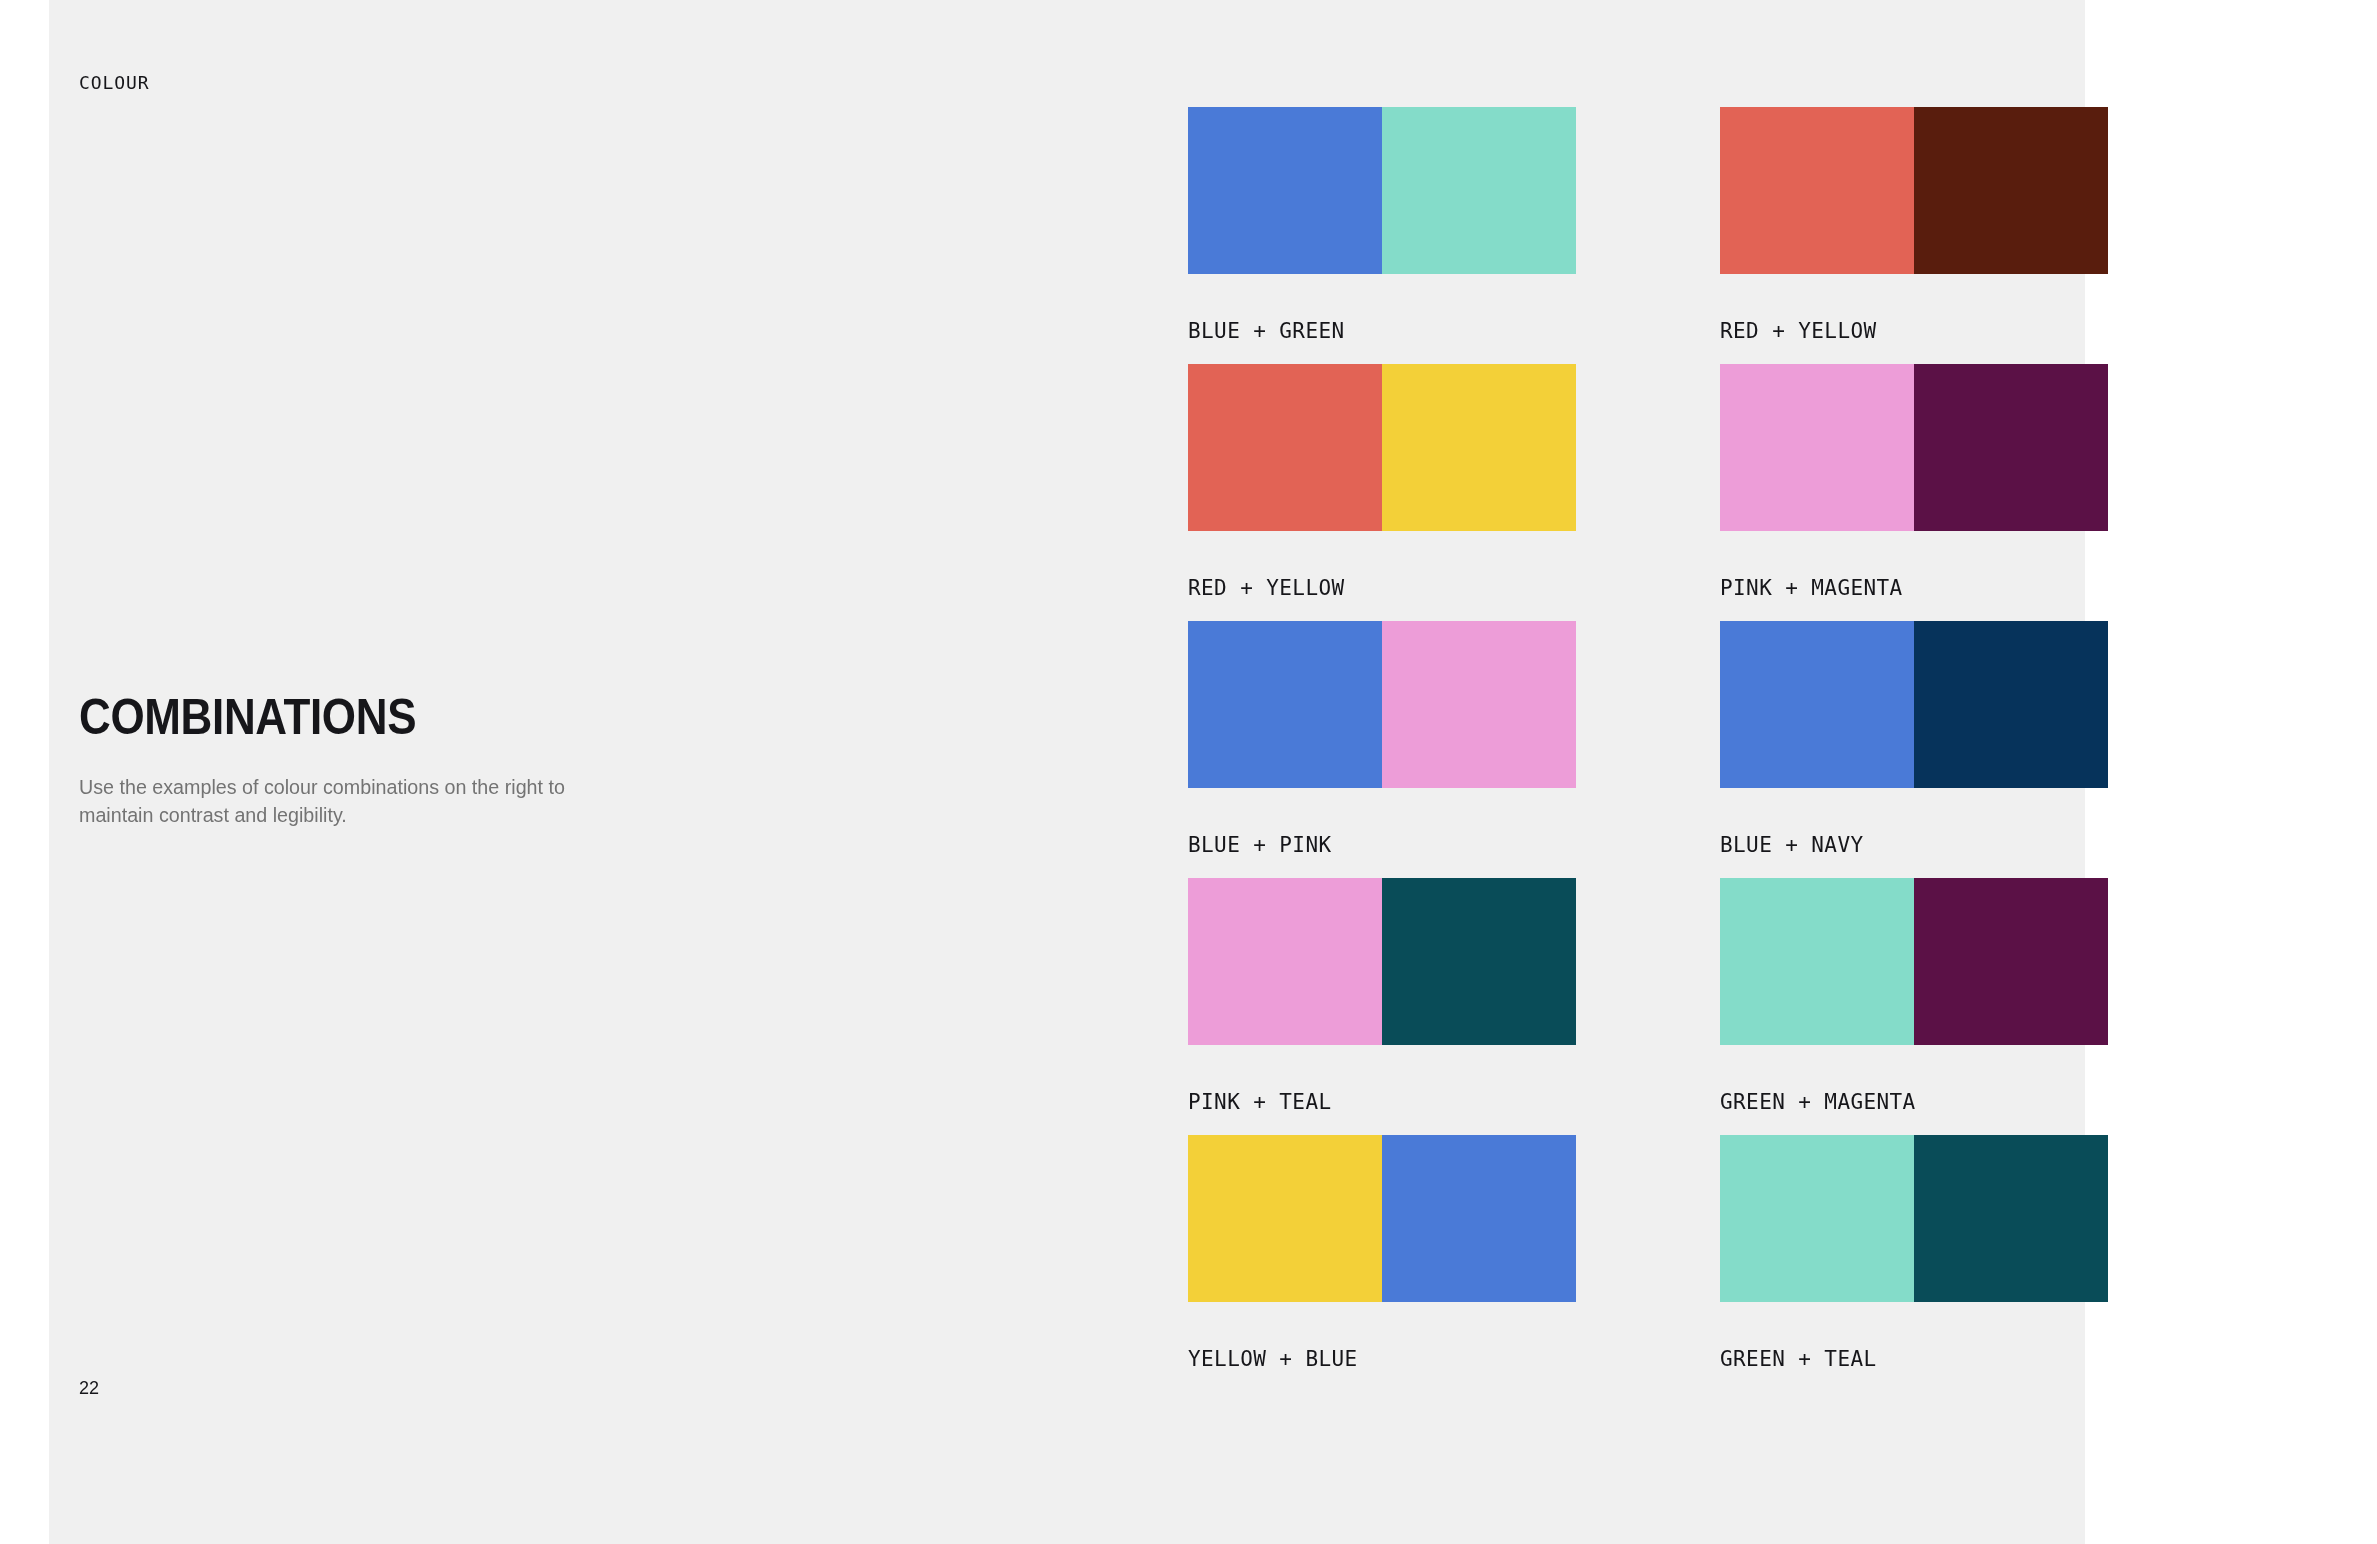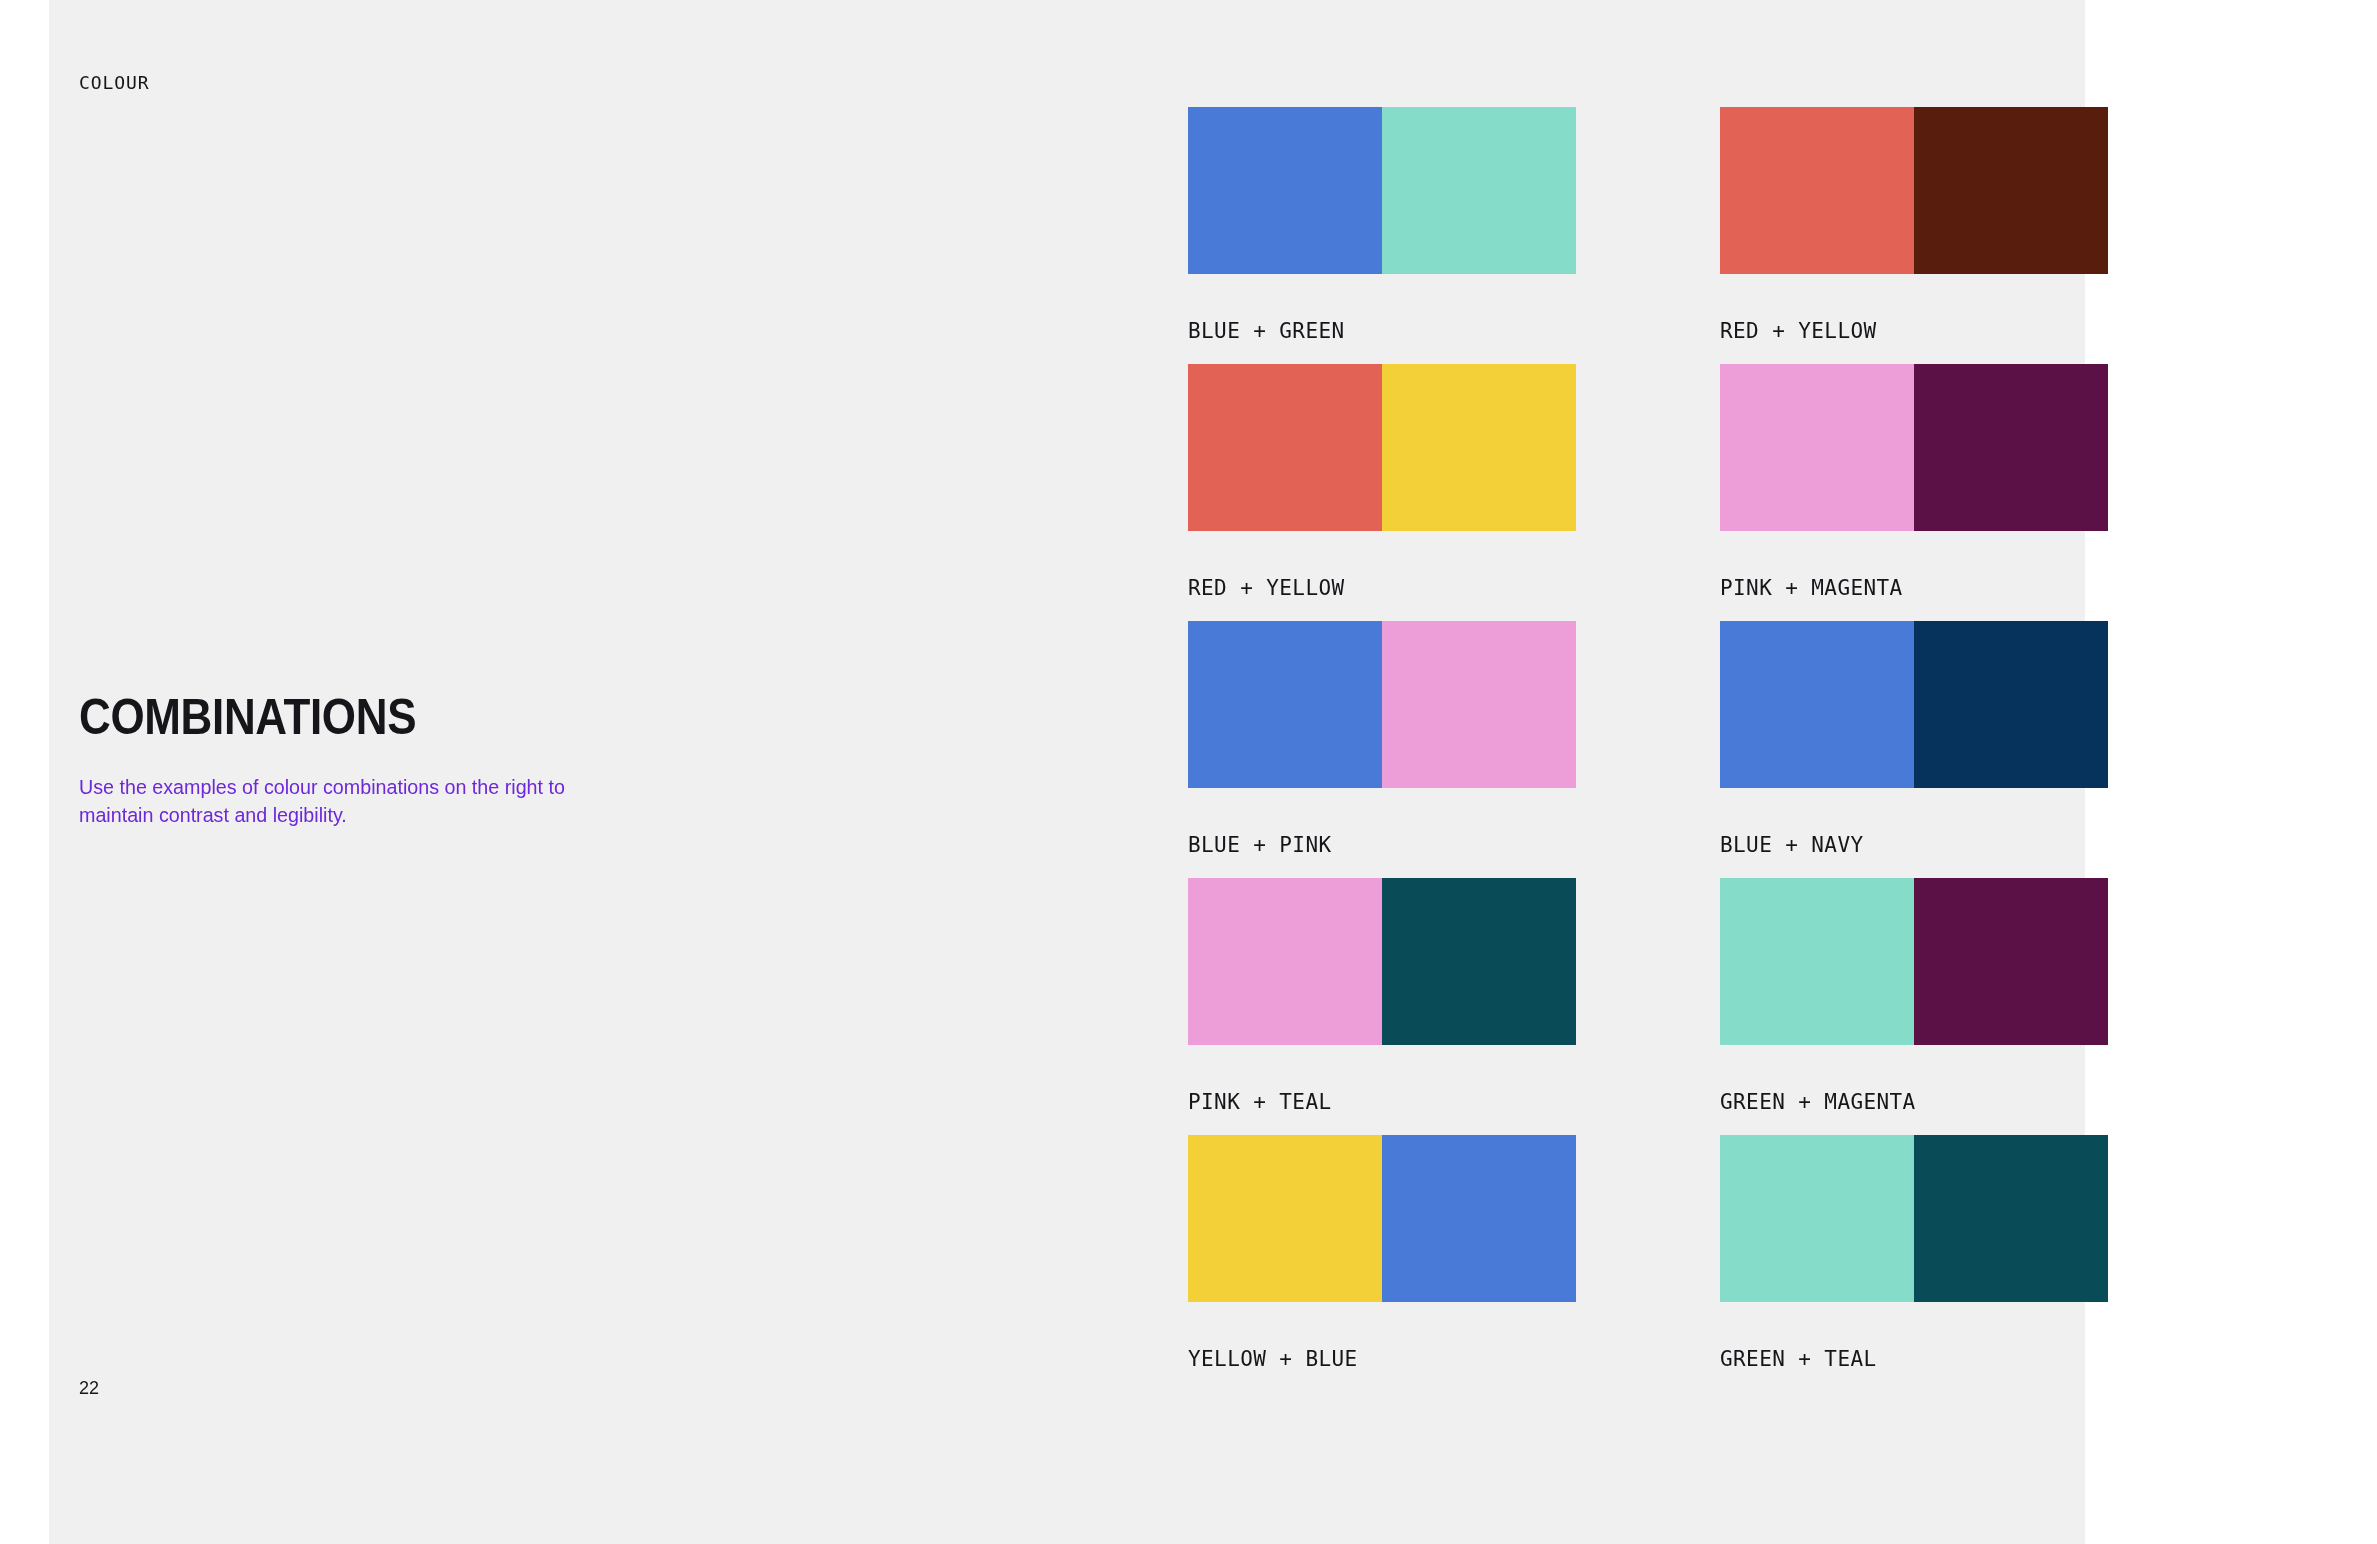--- a/index.html
+++ b/index.html
@@ -54,21 +54,21 @@
     transform-origin: left center;
     white-space: nowrap;
   }
 
   .subtext {
     margin: 0;
     padding-top: 32px;
     font-family: "Liberation Sans", sans-serif;
     font-size: 19.7px;
     line-height: 1.42;
-    color: #6d28d9;
+    color: #737373;
     width: 519px;
   }
 
   .page-number {
     position: absolute;
     left: 30px;
     top: 1378px;
     font-family: "Liberation Sans", sans-serif;
     font-size: 18px;
     color: #16161a;

